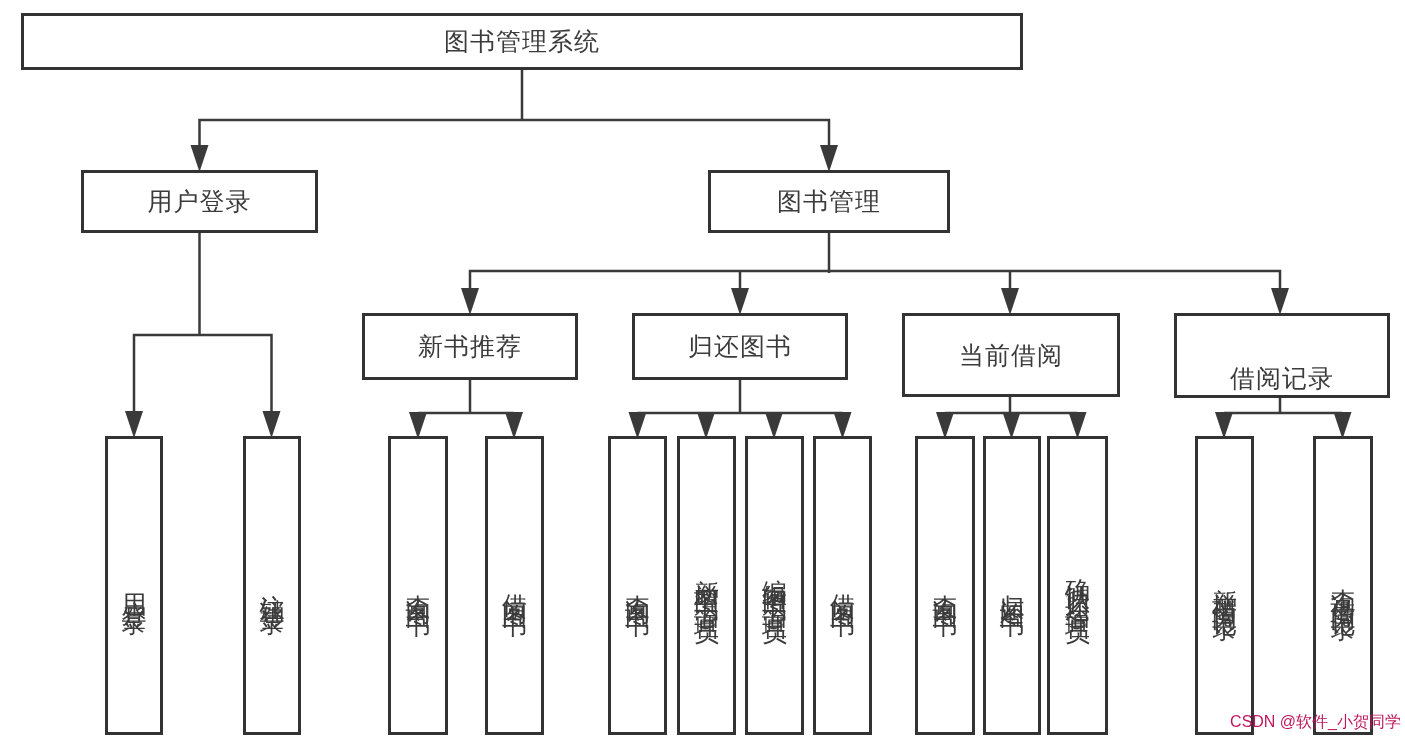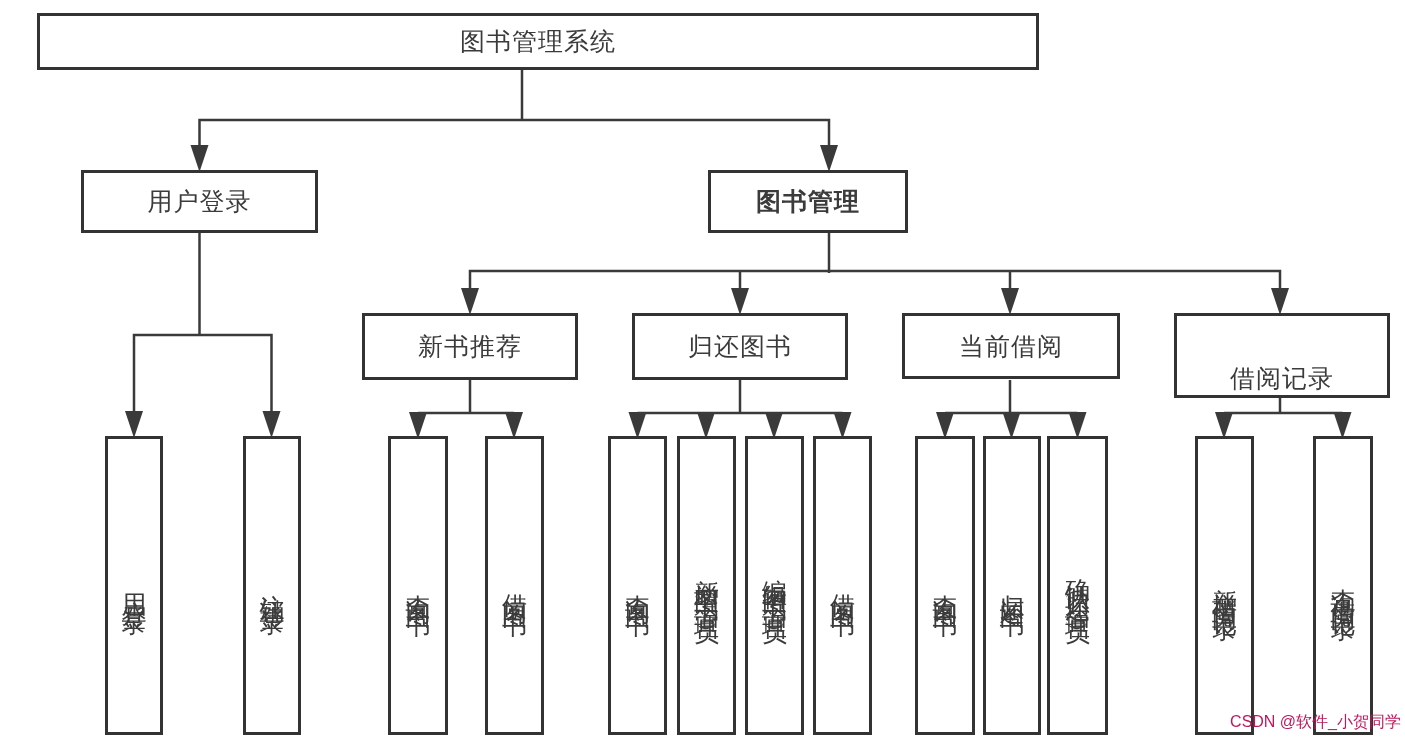--- a/index.html
+++ b/index.html
@@ -85,38 +85,38 @@
       <polygon points="765,412 783,412 774,439"></polygon>
       <polygon points="833.5,412 851.5,412 842.5,439"></polygon>
       <polygon points="936,412 954,412 945,439"></polygon>
       <polygon points="1002.5,412 1020.5,412 1011.5,439"></polygon>
       <polygon points="1068.5,412 1086.5,412 1077.5,439"></polygon>
       <polygon points="1215,412 1233,412 1224,439"></polygon>
       <polygon points="1333.5,412 1351.5,412 1342.5,439"></polygon>
     </g>
   </svg>
 
-  <div class="box h" style="left:37px; top:13px; width:1002px; height:57px;">
+  <div class="box h" style="left:21px; top:13px; width:1002px; height:57px;">
     <span>图书管理系统</span>
   </div>
 
   <div class="box h" style="left:81px; top:170px; width:237px; height:63px;">
     <span>用户登录</span>
   </div>
-  <div class="box h" style="left:708px; top:170px; width:200px; height:63px;font-weight:bold;">
+  <div class="box h" style="left:708px; top:170px; width:242px; height:63px;">
     <span>图书管理</span>
   </div>
 
   <div class="box h" style="left:362px; top:313px; width:216px; height:67px;text-align:right;">
     <span>新书推荐</span>
   </div>
   <div class="box h" style="left:632px; top:313px; width:216px; height:67px;">
     <span>归还图书</span>
   </div>
-  <div class="box h" style="left:902px; top:313px; width:218px; height:66px;">
+  <div class="box h" style="left:902px; top:313px; width:218px; height:84px;">
     <span>当前借阅</span>
   </div>
   <div class="box h" style="left:1174px; top:313px; width:216px; height:85px;align-items:flex-end;">
     <span>借阅记录</span>
   </div>
 
   <div class="box v" style="left:105px; top:436px; width:58px; height:299px;">
     <span>用户登录</span>
   </div>
   <div class="box v" style="left:243px; top:436px; width:58px; height:299px;">

